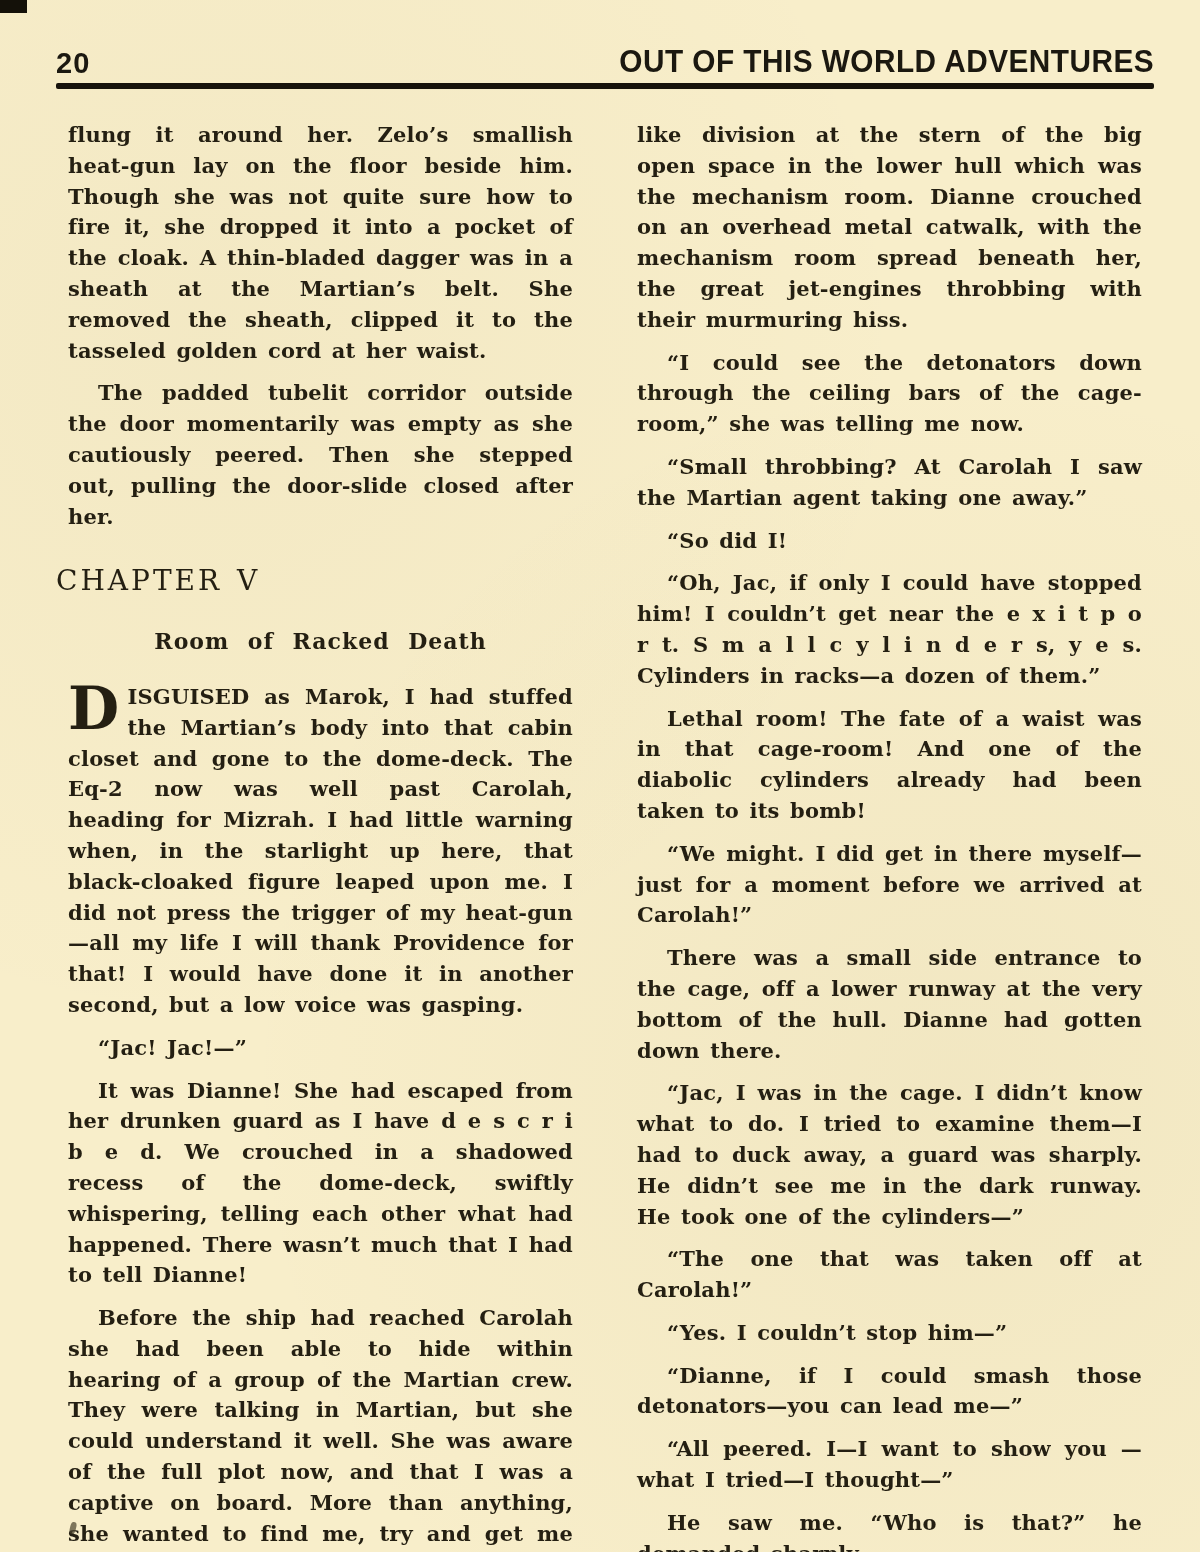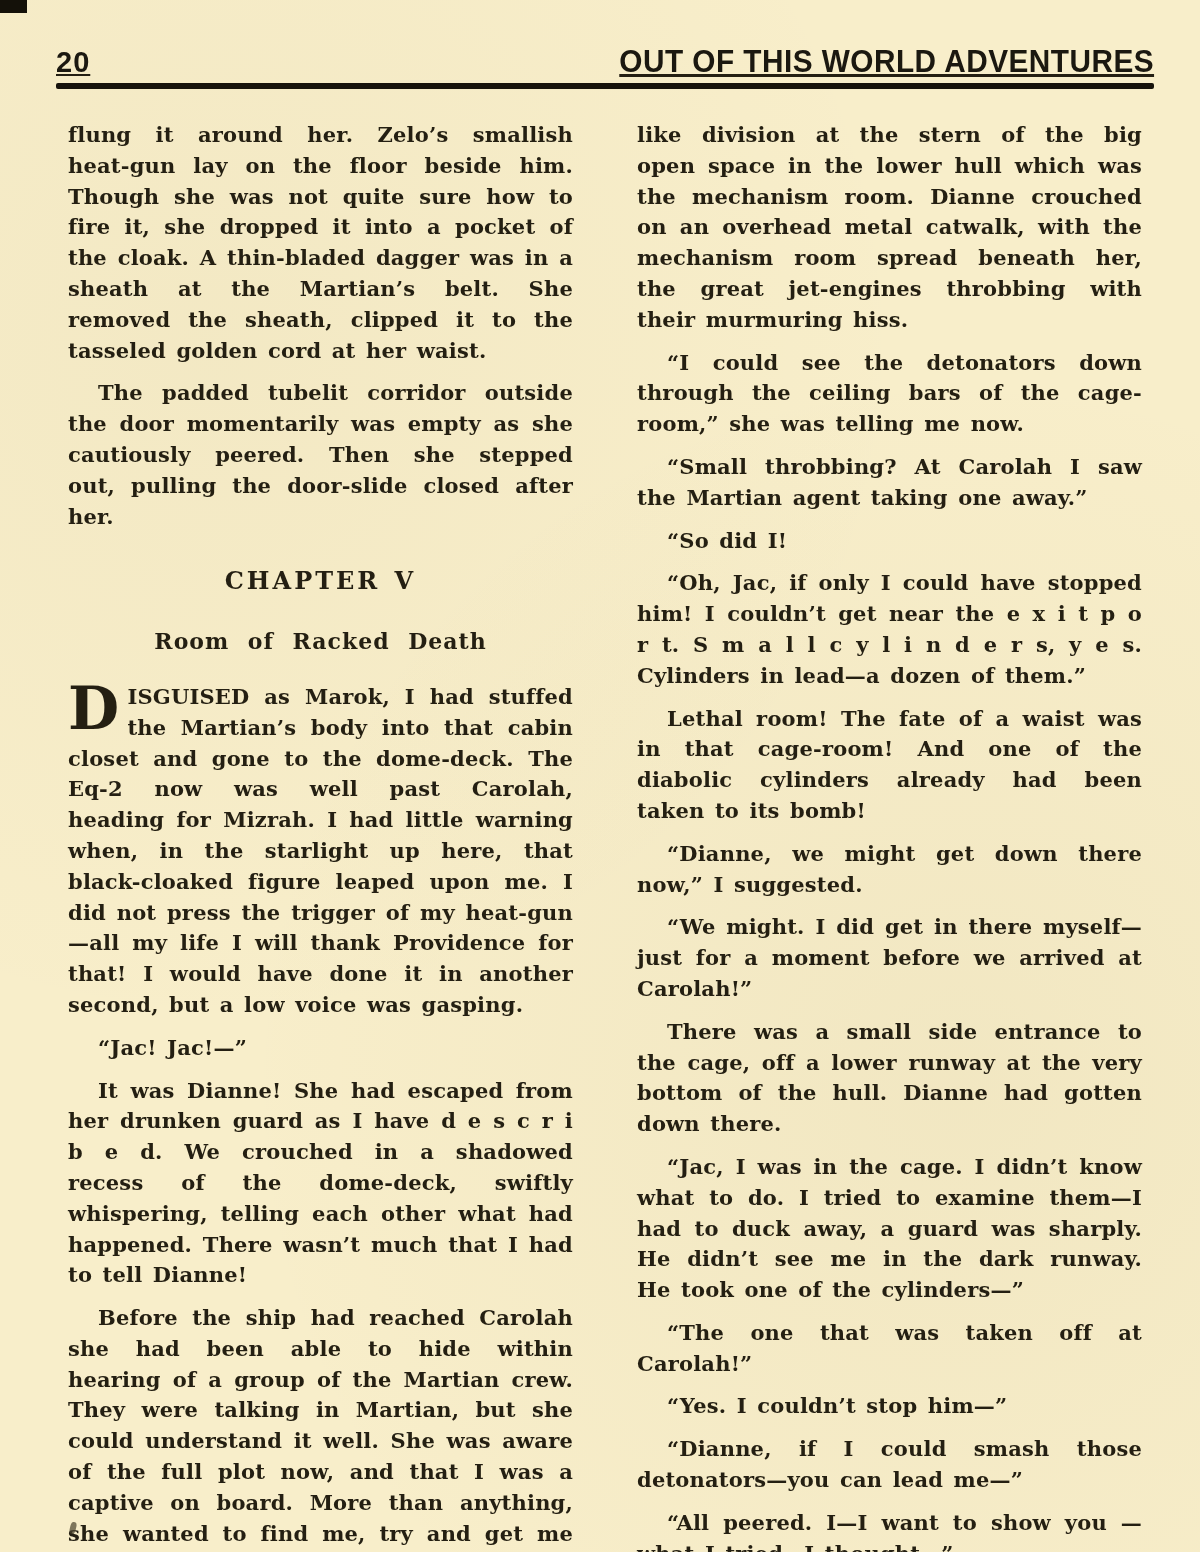--- a/index.html
+++ b/index.html
@@ -15,21 +15,21 @@
     background:
       radial-gradient(circle at 18% 22%, rgba(120,100,40,0.04), transparent 45%),
       radial-gradient(circle at 80% 70%, rgba(120,100,40,0.05), transparent 50%),
       #f8eeca;
   }
   .corner-mark{
     position:absolute;top:0;left:0;width:27px;height:13px;
     background:#141109;
   }
   .header{margin:44px 46px 0 56px;}
-  .header-row{display:flex;justify-content:space-between;align-items:center;text-decoration:underline;}
+  .header-row{display:flex;justify-content:space-between;align-items:flex-end;}
   .page-num{
     font-family:"Liberation Sans",sans-serif;font-weight:700;
     font-size:29px;letter-spacing:1px;color:#1b1810;
   }
   .journal{
     font-family:"Liberation Sans",sans-serif;font-weight:700;
     font-size:31px;letter-spacing:.5px;color:#1b1810;
     display:inline-block;transform:scaleX(.96);transform-origin:right bottom;
   }
   .rule{height:6px;background:#17130b;margin-top:3px;border-radius:2px;}
@@ -38,22 +38,22 @@
     width:529px;
     text-align:justify;
     font-size:21px;line-height:30.8px;
     font-weight:700;
     word-spacing:.14em;
     letter-spacing:.2px;
   }
   .col p{margin:12px;text-indent:30px;}
   .col p.noindent{text-indent:0;}
   .chapter{
-    margin:34px 0 0;text-align:center;
-    font-size:24px;font-weight:700;letter-spacing:3px;
+    margin:34px 0 0;
+    font-size:28px;font-weight:400;letter-spacing:3px;
   }
   .subchapter{
     margin:29px 0 25px;text-align:center;
     font-size:22px;font-weight:700;letter-spacing:1px;word-spacing:.45em;
   }
   .dropcap{
     float:left;
     font-size:59px;line-height:47px;
     padding:3px 8px 0 0;
     font-weight:700;
@@ -91,23 +91,22 @@
       <p>It was Dianne! She had escaped from her drunken guard as I have d e s c r i b e d. We crouched in a shadowed recess of the dome-deck, swiftly whispering, telling each other what had happened. There wasn’t much that I had to tell Dianne!</p>
       <p>Before the ship had reached Carolah she had been able to hide within hearing of a group of the Martian crew. They were talking in Martian, but she could understand it well. She was aware of the full plot now, and that I was a captive on board. More than anything, she wanted to find me, try and get me loose from my enemy guard.</p>
       <p>She had located the room where the detonators were racked—a cage-</p>
     </section>
 
     <section class="col">
       <p class="noindent">like division at the stern of the big open space in the lower hull which was the mechanism room. Dianne crouched on an overhead metal catwalk, with the mechanism room spread beneath her, the great jet-engines throbbing with their murmuring hiss.</p>
       <p>“I could see the detonators down through the ceiling bars of the cage-room,” she was telling me now.</p>
       <p>“Small throbbing? At Carolah I saw the Martian agent taking one away.”</p>
       <p>“So did I!</p>
-      <p>“Oh, Jac, if only I could have stopped him! I couldn’t get near the e x i t p o r t. S m a l l c y l i n d e r s, y e s. Cylinders in lead—a dozen of them.”</p>
+      <p>“Oh, Jac, if only I could have stopped him! I couldn’t get near the e x i t p o r t. S m a l l c y l i n d e r s, y e s. Cylinders in racks—a dozen of them.”</p>
       <p>Lethal room! The fate of a waist was in that cage-room! And one of the diabolic cylinders already had been taken to its bomb!</p>
-      <p>“Dianne, we might get down there now,” I suggested.</p>
       <p>“We might. I did get in there myself—just for a moment before we arrived at Carolah!”</p>
       <p>There was a small side entrance to the cage, off a lower runway at the very bottom of the hull. Dianne had gotten down there.</p>
       <p>“Jac, I was in the cage. I didn’t know what to do. I tried to examine them—I had to duck away, a guard was sharply. He didn’t see me in the dark runway. He took one of the cylinders—”</p>
       <p>“The one that was taken off at Carolah!”</p>
       <p>“Yes. I couldn’t stop him—”</p>
       <p>“Dianne, if I could smash those detonators—you can lead me—”</p>
       <p>“All peered. I—I want to show you —what I tried—I thought—”</p>
       <p>He saw me. “Who is that?” he demanded sharply.</p>
     </section>
 

